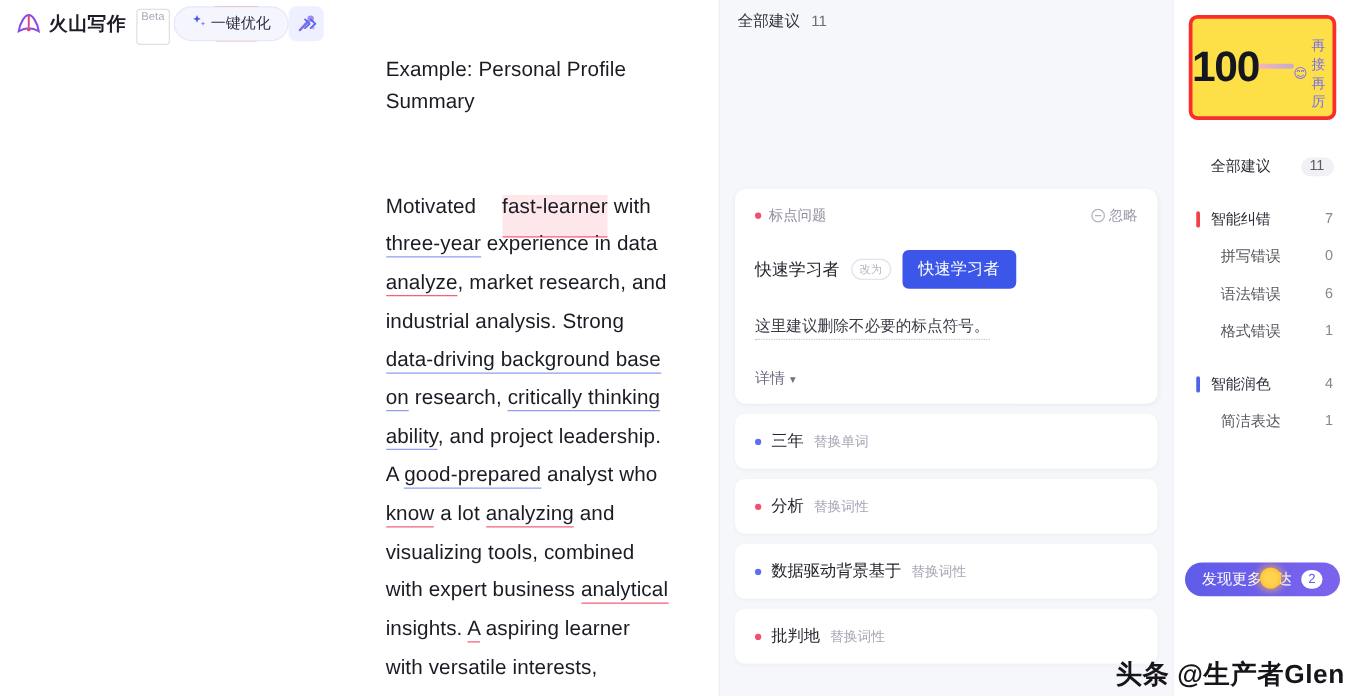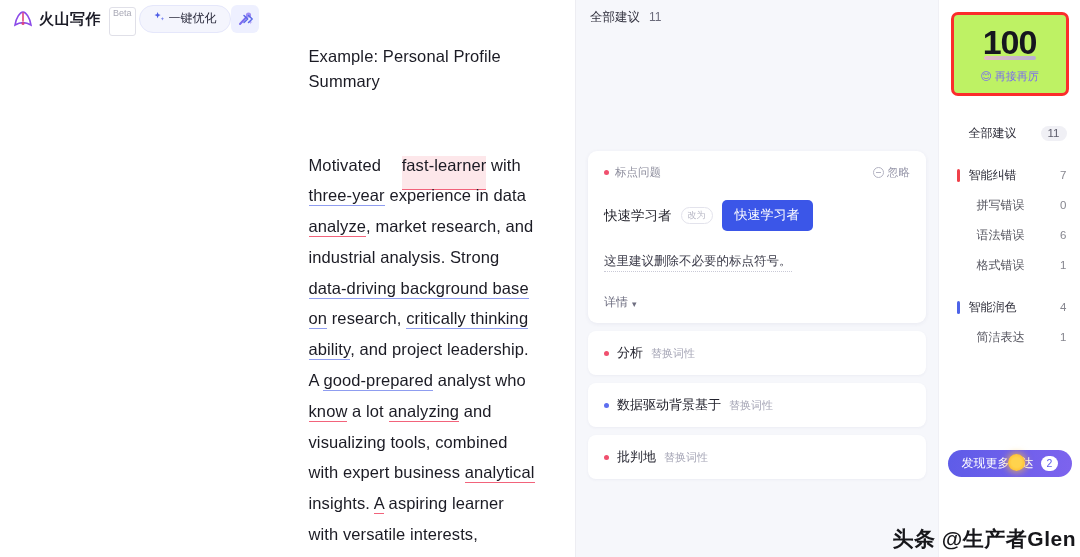--- a/index.html
+++ b/index.html
@@ -277,23 +277,23 @@
     display: flex;
     flex-direction: column;
     align-items: center;
   }
   .score-box {
     margin-top: 12px;
     width: 118px;
     height: 84px;
     border: 3px solid #fb2c2c;
     border-radius: 7px;
-    background: #bef264;
-    display: flex;
-    flex-direction: column;
+    background: #fde047;
+    display: flex;
+    flex-direction: row;
     align-items: center;
     justify-content: center;
   }
   .score-num {
     font-size: 34px;
     font-weight: bold;
     color: #16161f;
     line-height: 34px;
     letter-spacing: -1px;
     position: relative;
@@ -474,20 +474,25 @@
         </div>
 
         <div class="card-detail">
           <span>详情</span>
           <span class="chev">▾</span>
         </div>
       </div>
 
       <div id="sugg-rows">
           <div class="sugg-row">
+            <span class="dot-blue"></span>
+            <span class="row-text">三年</span>
+            <span class="row-tag">替换单词</span>
+          </div>
+          <div class="sugg-row">
             <span class="dot-red"></span>
             <span class="row-text">分析</span>
             <span class="row-tag">替换词性</span>
           </div>
           <div class="sugg-row">
             <span class="dot-blue"></span>
             <span class="row-text">数据驱动背景基于</span>
             <span class="row-tag">替换词性</span>
           </div>
           <div class="sugg-row">

